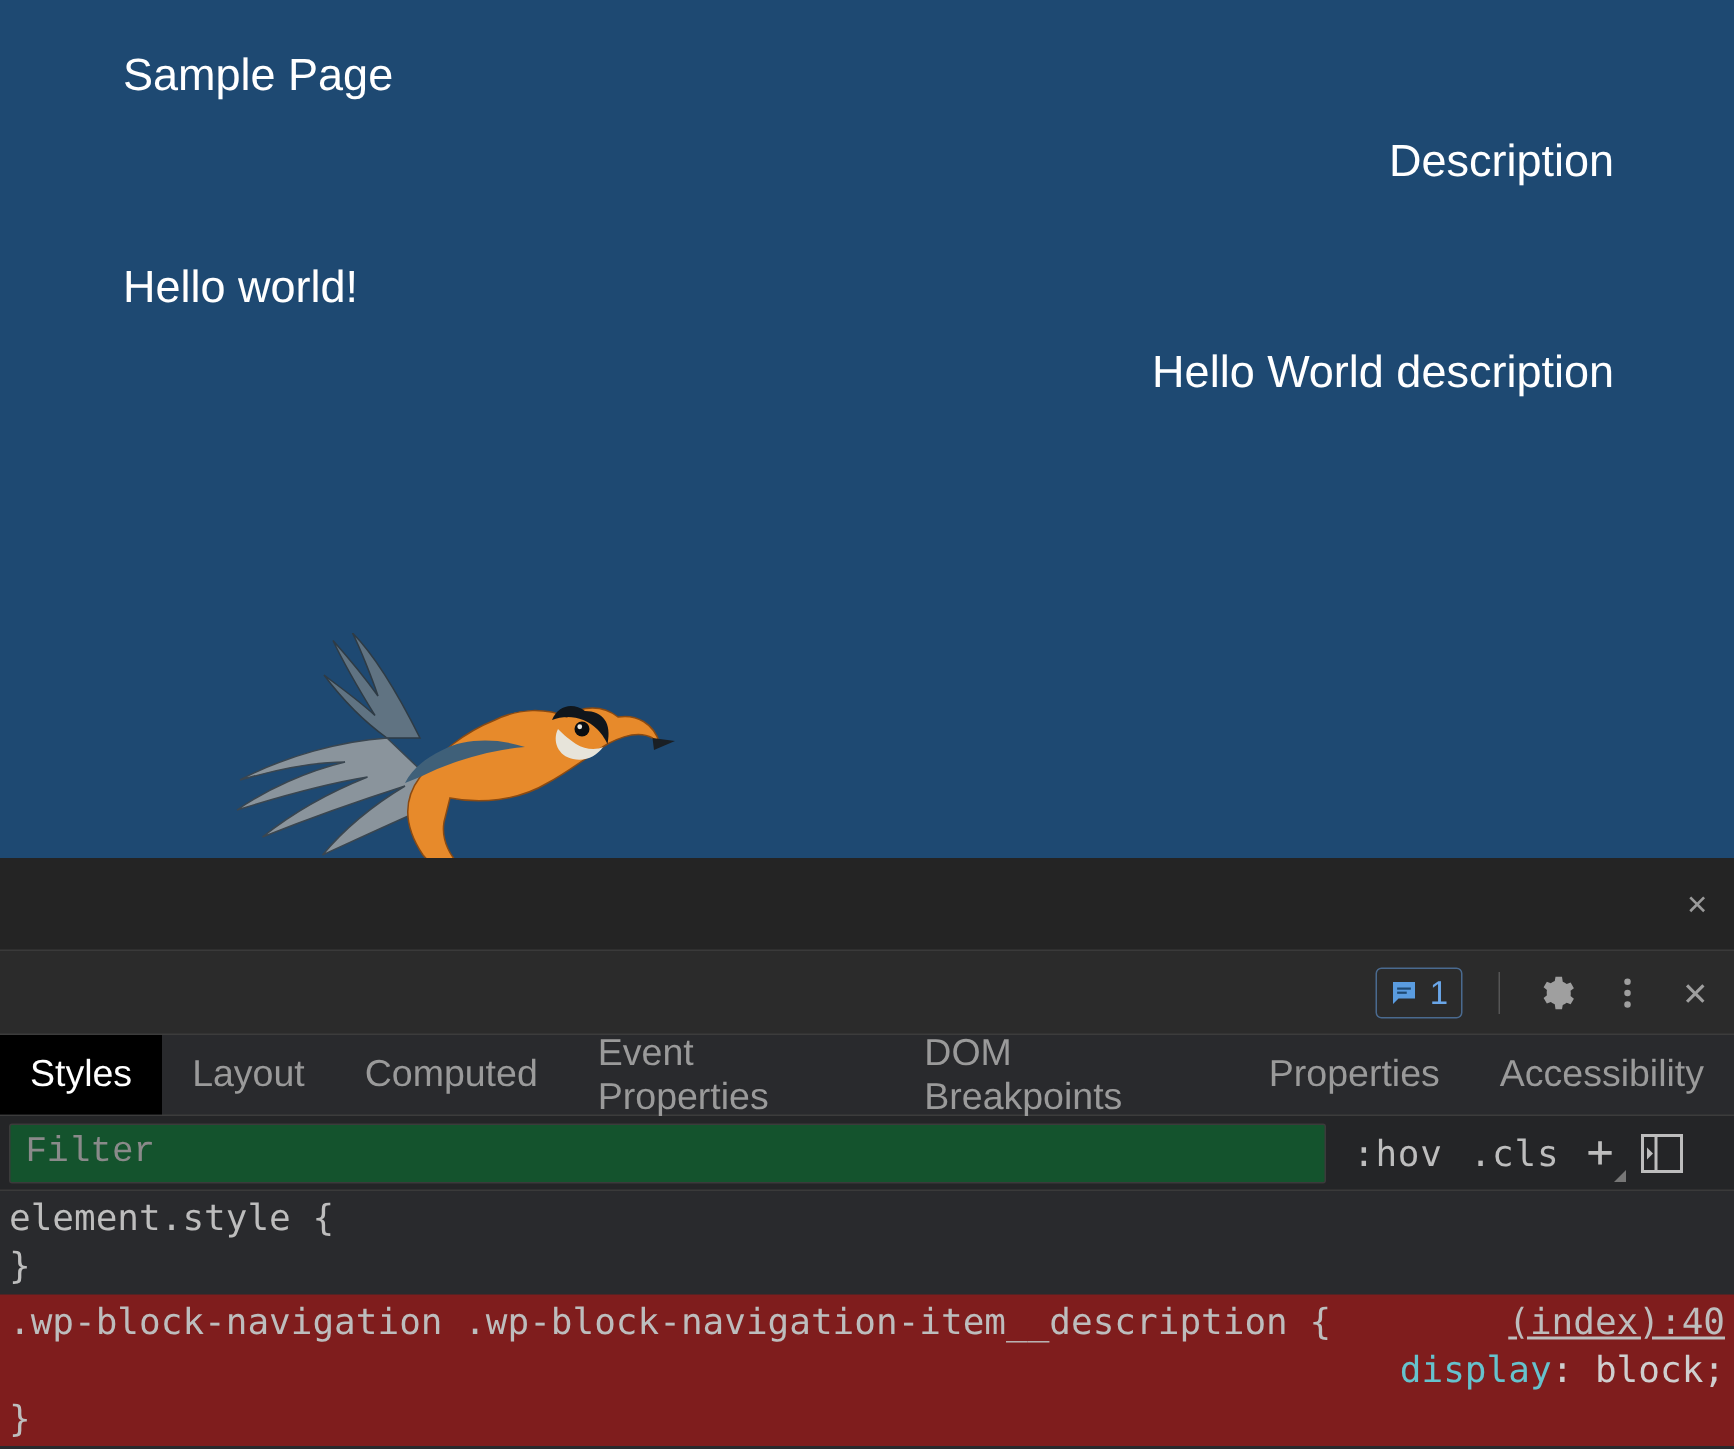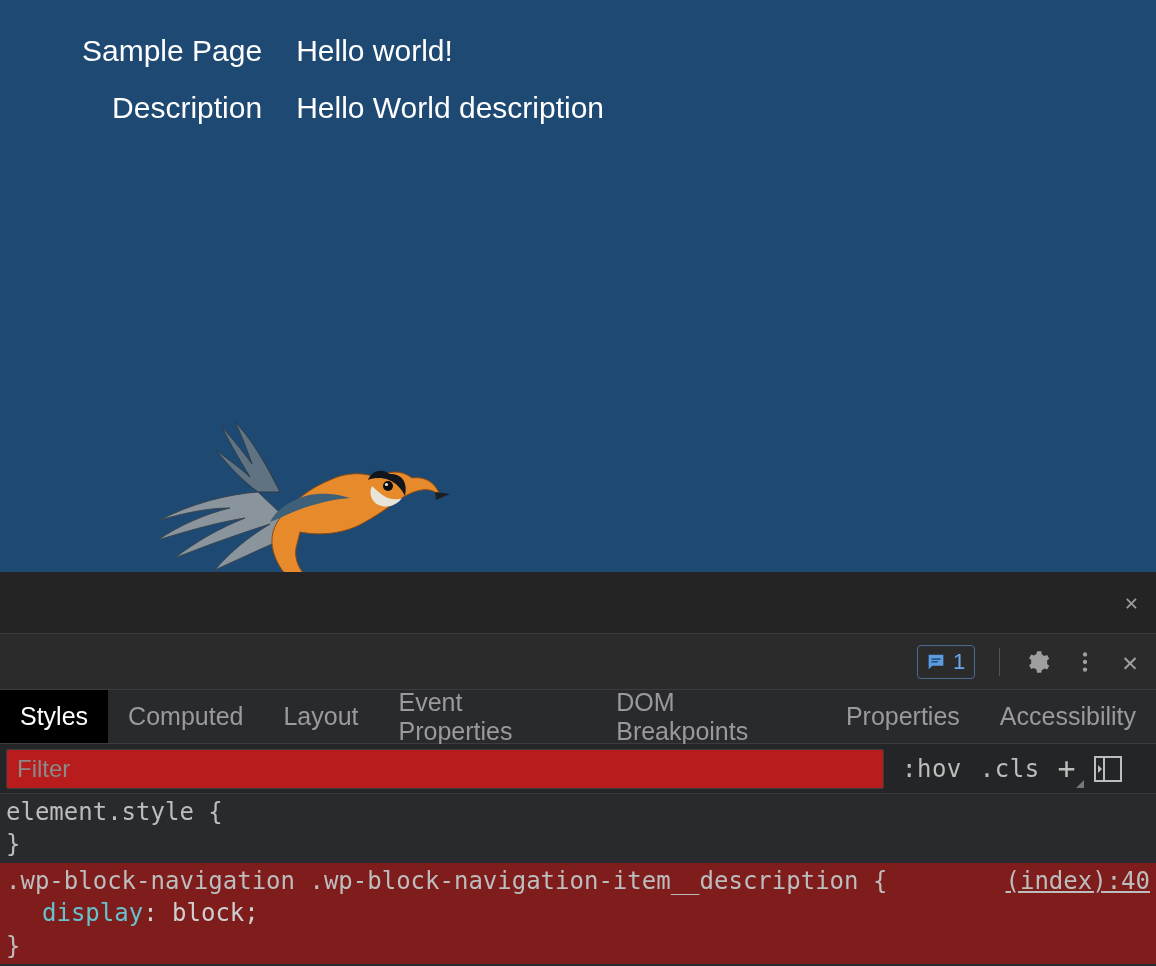--- a/index.html
+++ b/index.html
@@ -15,22 +15,23 @@
     
     .page {
       height: 572px;
       background: #1e4972;
       color: #fff;
       position: relative;
       overflow: hidden;
     }
     .nav {
       display: flex;
-      gap: 34px;
-      padding: 34px 64px 0 82px;
+      gap: 50px;
+      padding: 34px 80px 0 82px;
+      flex-direction: column;
     }
     .nav-col { display: flex; flex-direction: column; }
     .nav-title { font-size: 30px; font-weight: 400; line-height: 1.1; }
     .nav-desc  { font-size: 30px; font-weight: 400; margin-top: 24px; text-align: right; }
 
     .bird {
       position: absolute;
       left: 150px;
       bottom: -10px;
       width: 300px;
@@ -105,27 +106,27 @@
       display: flex;
       align-items: center;
       gap: 18px;
       padding: 0 18px 0 6px;
       border-bottom: 1px solid #3a3a3a;
     }
     .filter-input {
       flex: 1;
       max-width: 878px;
       height: 40px;
-      background: #b91c1c;
+      background: #14532d;
       border: 1px solid #3b3b3b;
       border-radius: 2px;
       color: #ddd;
       font-size: 24px;
       padding: 0 10px;
-      font-family: Liberation Sans, sans-serif;
+      font-family: Liberation Mono, monospace;
     }
     .filter-input::placeholder { color: #8a8a8a; }
     .fb-txt { font-size: 24px; color: #bdbdbd; cursor: pointer; font-family: "SF Mono", Menlo, monospace; letter-spacing: 0.5px;}
     .fb-plus { font-size: 30px; color: #bdbdbd; cursor: pointer; position: relative; }
     .fb-plus::after { content:""; position:absolute; right:-8px; bottom:-2px; width:0;height:0;border-left:8px solid transparent;border-bottom:8px solid #777;}
     .fb-panel { display:flex; align-items:center; cursor:pointer; }
     .fb-panel svg { width: 28px; height: 26px; }
 
     .code {
       flex: 1;
@@ -136,21 +137,21 @@
       background: #292a2d;
     }
     .rule { padding: 2px 6px; }
     .rule.alt { background: #7f1d1d; }
     .rule-head { display:flex; justify-content: space-between; align-items: center; }
     .c-sel { color: #bdbdbd; }
     .c-brace { color: #bdbdbd; }
     .c-prop { color: #66c2cd; }
     .c-val  { color: #cfcfcf; }
     .src { color: #bdbdbd; text-decoration: underline; cursor: pointer; white-space: nowrap; }
-    .indent { padding-left: 36px; }
+    .indent { padding-left: 36px; text-align: right; }
   </style>
 </head>
 <body>
 
 <div class="page">
   <nav class="nav">
     <div class="nav-col">
       <span class="nav-title">Sample Page</span>
       <span class="nav-desc">Description</span>
     </div>
@@ -207,22 +208,22 @@
           <circle cx="12" cy="5" r="2" fill="#9f9f9f"></circle>
           <circle cx="12" cy="12" r="2" fill="#9f9f9f"></circle>
           <circle cx="12" cy="19" r="2" fill="#9f9f9f"></circle>
         </svg>
     </span>
     <span class="tb-close">✕</span>
   </div>
 
   <div class="tabs">
     <div class="tab active">Styles</div>
+    <div class="tab">Layout</div>
     <div class="tab">Computed</div>
-    <div class="tab">Layout</div>
     <div class="tab">Event Properties</div>
     <div class="tab">DOM Breakpoints</div>
     <div class="tab">Properties</div>
     <div class="tab">Accessibility</div>
   </div>
 
   <div class="filterbar">
     <input class="filter-input" placeholder="Filter" style="">
     <span class="fb-txt">:hov</span>
     <span class="fb-txt">.cls</span>

